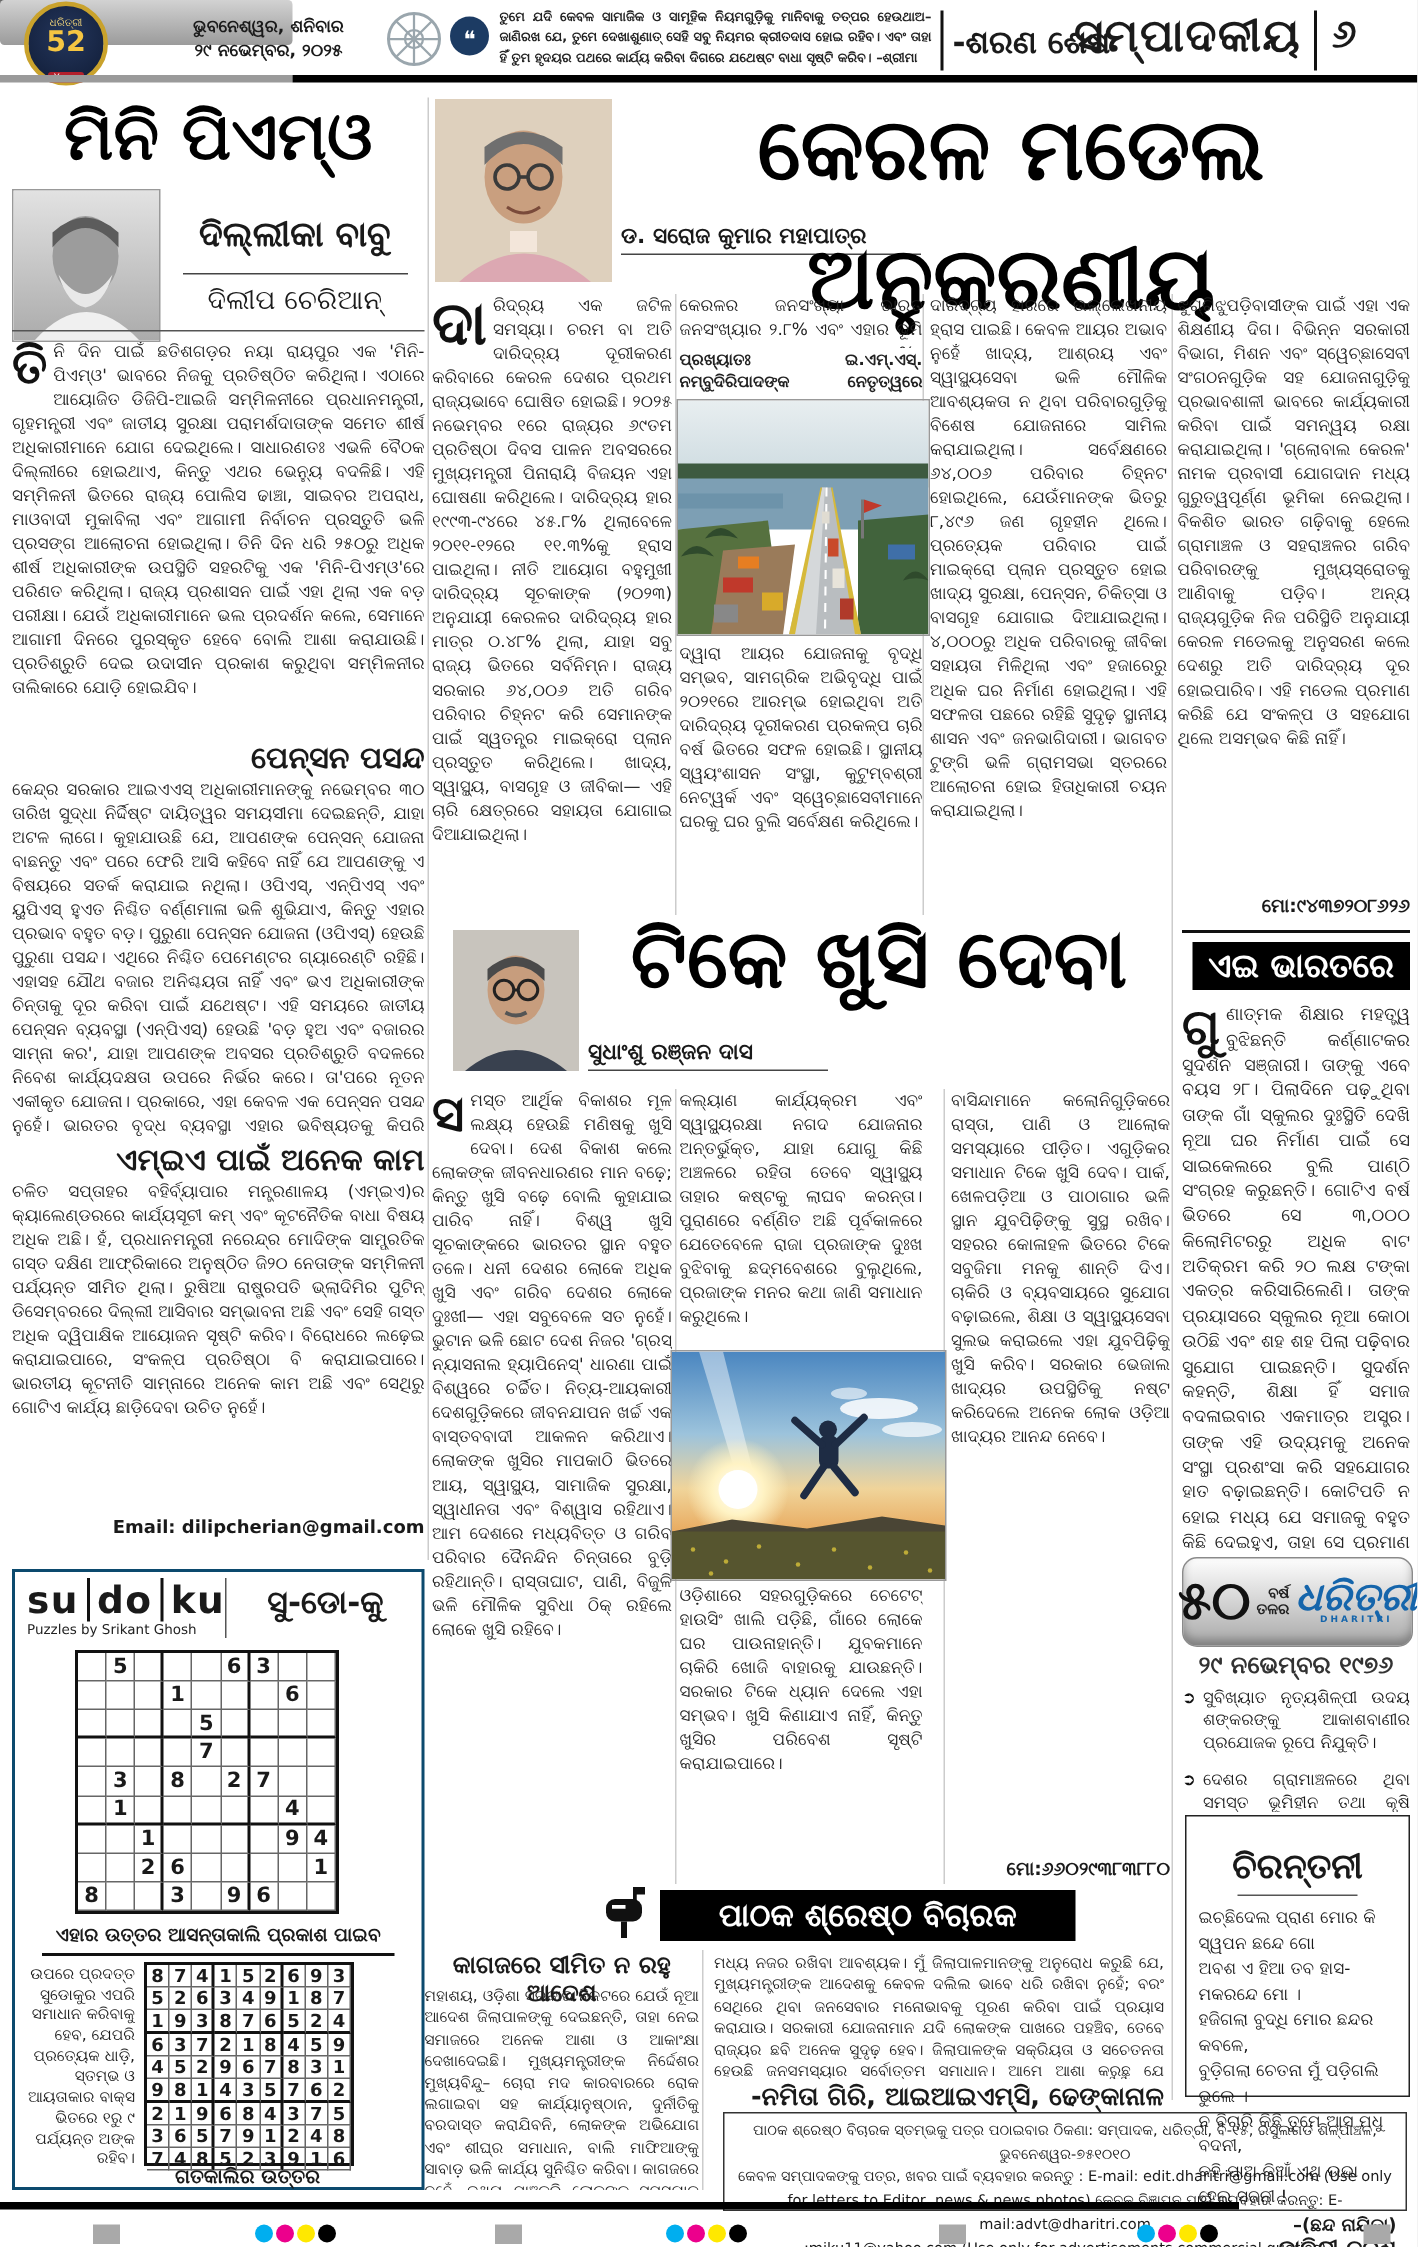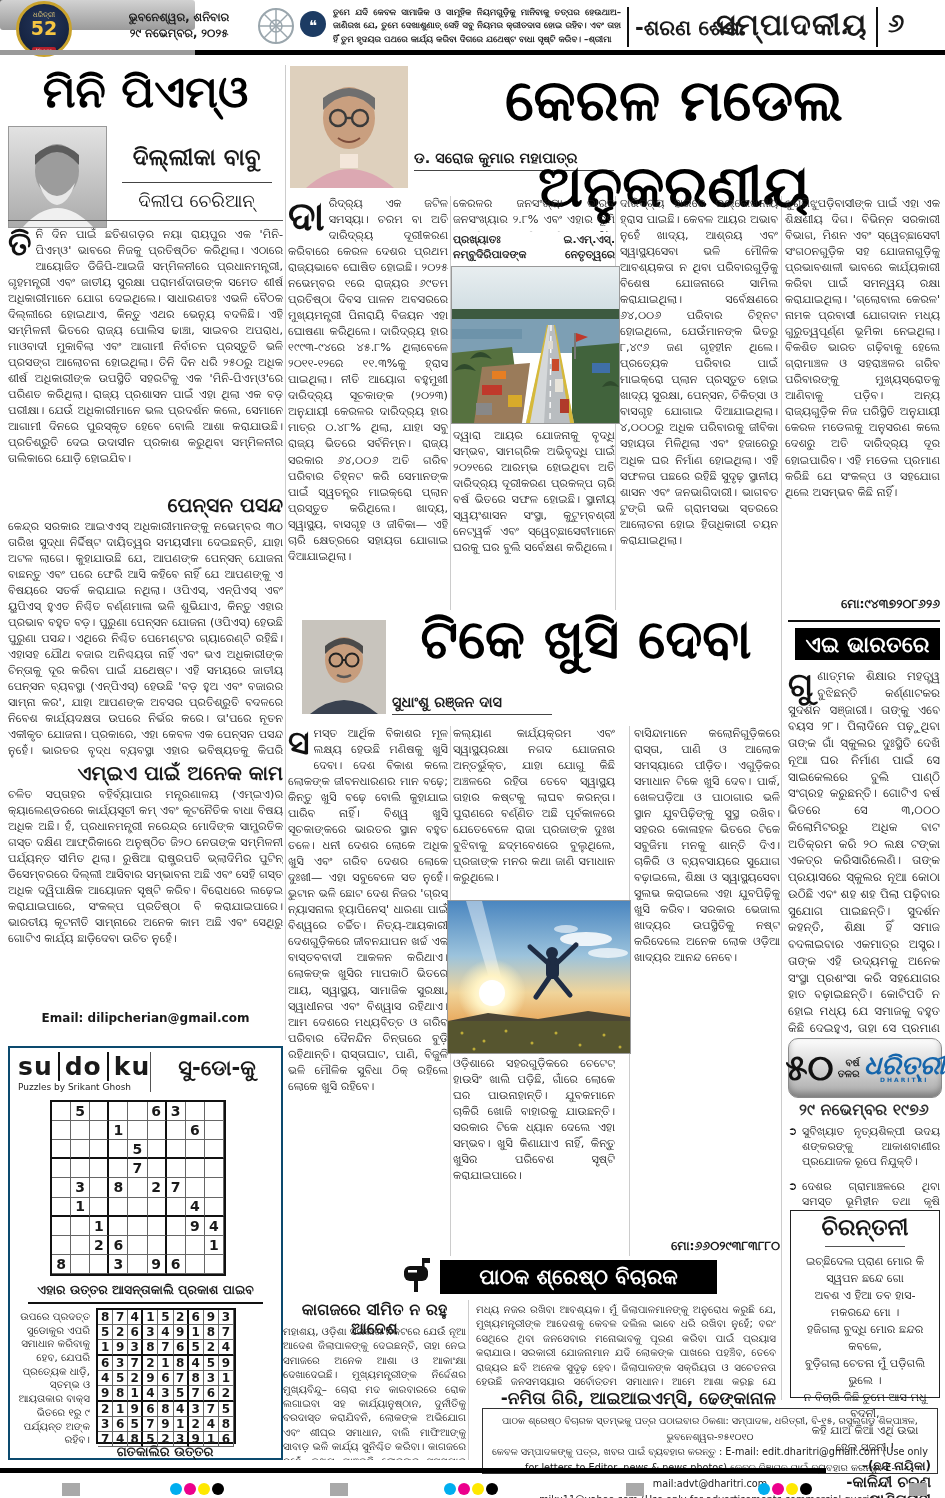--- a/index.html
+++ b/index.html
@@ -53,24 +53,24 @@
   .fyban{border-radius:10px;background:linear-gradient(180deg,#fdfdfd 0%,#d8d8d8 45%,#a8a8a8 100%);
          border:1px solid #8a8a8a;display:flex;align-items:center;justify-content:center;gap:4px;
          box-shadow:inset 0 -4px 6px rgba(0,0,0,.25)}
   .fy50{font-size:36px;font-weight:800;color:#111;line-height:1}
   .fymid{font-size:10px;font-weight:bold;color:#222;width:34px;line-height:1.1;text-align:right}
   .fybrand{font-size:26px;font-weight:800;color:#1565ab;font-style:italic;line-height:.9;text-align:center}
   .fybrand small{display:block;font-size:6px;letter-spacing:2px;font-style:normal}
   .fy-item{font-size:11px;line-height:1.38;text-align:justify;margin-bottom:9px;position:relative;padding-left:14px}
   .fy-item .blt{position:absolute;left:0;top:0;font-weight:bold;font-size:11px;color:#111}
   
-  .chbox{border:1.5px solid #222;box-sizing:border-box;padding:3px 8px;text-align:center}
+  .chbox{border:1.5px solid #222;box-sizing:border-box;padding:21px 8px;text-align:center}
   .chtitle{font-size:23px;font-weight:800}
   .chrule{width:80px;height:1px;background:#555;margin:5px auto 7px}
-  .poem-line{font-size:11.3px;line-height:1.5;text-align:center}
+  .poem-line{font-size:11.3px;line-height:1.5;text-align:left}
   
   .fbox{border:1.5px solid #333;box-sizing:border-box;text-align:center;
         font-size:9.7px;line-height:1.62;padding:4px 8px}
   .mark-sq{position:absolute;width:18px;height:13px;background:#a9a9a9}
   .dot{position:absolute;width:12px;height:12px;border-radius:50%}
 </style>
 </head>
 <body>
 
 <div class="page">
@@ -138,21 +138,21 @@
   <div class="abs ctr" style="left:110px;top:190px;width:173px;font-size:18px">ଦିଲୀପ ଚେରିଆନ୍</div>
   <div class="abs" style="left:8px;top:220px;width:275px;height:1px;background:#555"></div>
 
   <div class="abs jt" style="left:8px;top:227px;width:275px;height:264px">
     <span class="dropcap">ତି</span><span>ନି ଦିନ ପାଇଁ ଛତିଶଗଡ଼ର ନୟା ରାୟପୁର ଏକ 'ମିନି-ପିଏମ୍‌ଓ' ଭାବରେ ନିଜକୁ ପ୍ରତିଷ୍ଠିତ କରିଥିଲା। ଏଠାରେ ଆୟୋଜିତ ଡିଜିପି-ଆଇଜି ସମ୍ମିଳନୀରେ ପ୍ରଧାନମନ୍ତ୍ରୀ, ଗୃହମନ୍ତ୍ରୀ ଏବଂ ଜାତୀୟ ସୁରକ୍ଷା ପରାମର୍ଶଦାତାଙ୍କ ସମେତ ଶୀର୍ଷ ଅଧିକାରୀମାନେ ଯୋଗ ଦେଇଥିଲେ। ସାଧାରଣତଃ ଏଭଳି ବୈଠକ ଦିଲ୍ଲୀରେ ହୋଇଥାଏ, କିନ୍ତୁ ଏଥର ଭେନ୍ୟୁ ବଦଳିଛି। ଏହି ସମ୍ମିଳନୀ ଭିତରେ ରାଜ୍ୟ ପୋଲିସ ଢାଞ୍ଚା, ସାଇବର ଅପରାଧ, ମାଓବାଦୀ ମୁକାବିଲା ଏବଂ ଆଗାମୀ ନିର୍ବାଚନ ପ୍ରସ୍ତୁତି ଭଳି ପ୍ରସଙ୍ଗ ଆଲୋଚନା ହୋଇଥିଲା। ତିନି ଦିନ ଧରି ୨୫୦ରୁ ଅଧିକ ଶୀର୍ଷ ଅଧିକାରୀଙ୍କ ଉପସ୍ଥିତି ସହରଟିକୁ ଏକ 'ମିନି-ପିଏମ୍‌ଓ'ରେ ପରିଣତ କରିଥିଲା। ରାଜ୍ୟ ପ୍ରଶାସନ ପାଇଁ ଏହା ଥିଲା ଏକ ବଡ଼ ପରୀକ୍ଷା। ଯେଉଁ ଅଧିକାରୀମାନେ ଭଲ ପ୍ରଦର୍ଶନ କଲେ, ସେମାନେ ଆଗାମୀ ଦିନରେ ପୁରସ୍କୃତ ହେବେ ବୋଲି ଆଶା କରାଯାଉଛି। ପ୍ରତିଶ୍ରୁତି ଦେଇ ଉଦାସୀନ ପ୍ରକାଶ କରୁଥିବା ସମ୍ମିଳନୀର ତାଲିକାରେ ଯୋଡ଼ି ହୋଇଯିବ।</span>
   </div>
   <div class="abs subhead" style="left:8px;top:493px;width:275px">ପେନ୍‌ସନ ପସନ୍ଦ</div>
   <div class="abs jt" style="left:8px;top:519px;width:275px;height:240px">କେନ୍ଦ୍ର ସରକାର ଆଇଏଏସ୍‌ ଅଧିକାରୀମାନଙ୍କୁ ନଭେମ୍ବର ୩୦ ତାରିଖ ସୁଦ୍ଧା ନିର୍ଦ୍ଦିଷ୍ଟ ଦାୟିତ୍ୱର ସମୟସୀମା ଦେଇଛନ୍ତି, ଯାହା ଅଟଳ ଲାଗେ। କୁହାଯାଉଛି ଯେ, ଆପଣଙ୍କ ପେନ୍‌ସନ୍‌ ଯୋଜନା ବାଛନ୍ତୁ ଏବଂ ପରେ ଫେରି ଆସି କହିବେ ନାହିଁ ଯେ ଆପଣଙ୍କୁ ଏ ବିଷୟରେ ସତର୍କ କରାଯାଇ ନଥିଲା। ଓପିଏସ୍‌, ଏନ୍‌ପିଏସ୍‌ ଏବଂ ୟୁପିଏସ୍‌ ହୁଏତ ନିଶ୍ଚିତ ବର୍ଣ୍ଣମାଳା ଭଳି ଶୁଭିଯାଏ, କିନ୍ତୁ ଏହାର ପ୍ରଭାବ ବହୁତ ବଡ଼। ପୁରୁଣା ପେନ୍‌ସନ ଯୋଜନା (ଓପିଏସ୍‌) ହେଉଛି ପୁରୁଣା ପସନ୍ଦ। ଏଥିରେ ନିଶ୍ଚିତ ପେମେଣ୍ଟର ଗ୍ୟାରେଣ୍ଟି ରହିଛି। ଏହାସହ ଯୌଥ ବଜାର ଅନିଶ୍ଚୟତା ନାହିଁ ଏବଂ ଭଏ ଅଧିକାରୀଙ୍କ ଚିନ୍ତାକୁ ଦୂର କରିବା ପାଇଁ ଯଥେଷ୍ଟ। ଏହି ସମୟରେ ଜାତୀୟ ପେନ୍‌ସନ ବ୍ୟବସ୍ଥା (ଏନ୍‌ପିଏସ୍‌) ହେଉଛି 'ବଡ଼ ହୁଅ ଏବଂ ବଜାରର ସାମ୍ନା କର', ଯାହା ଆପଣଙ୍କ ଅବସର ପ୍ରତିଶ୍ରୁତି ବଦଳରେ ନିବେଶ କାର୍ଯ୍ୟଦକ୍ଷତା ଉପରେ ନିର୍ଭର କରେ। ତା'ପରେ ନୂତନ ଏକୀକୃତ ଯୋଜନା। ପ୍ରକାରେ, ଏହା କେବଳ ଏକ ପେନ୍‌ସନ ପସନ୍ଦ ନୁହେଁ। ଭାରତର ବୃଦ୍ଧ ବ୍ୟବସ୍ଥା ଏହାର ଭବିଷ୍ୟତକୁ କିପରି ଦେଖେ, ତା' ଉପରେ ଏହା ହେଉଛି ଏକ ଜନମତ ସଂଗ୍ରହ।</div>
   <div class="abs subhead" style="left:8px;top:761px;width:275px">ଏମ୍‌ଇଏ ପାଇଁ ଅନେକ କାମ</div>
   <div class="abs jt" style="left:8px;top:787px;width:275px;height:222px">ଚଳିତ ସପ୍ତାହର ବହିର୍ବ୍ୟାପାର ମନ୍ତ୍ରଣାଳୟ (ଏମ୍‌ଇଏ)ର କ୍ୟାଲେଣ୍ଡରରେ କାର୍ଯ୍ୟସୂଚୀ କମ୍‌ ଏବଂ କୂଟନୈତିକ ବାଧା ବିଷୟ ଅଧିକ ଅଛି। ହଁ, ପ୍ରଧାନମନ୍ତ୍ରୀ ନରେନ୍ଦ୍ର ମୋଦିଙ୍କ ସାମ୍ପ୍ରତିକ ଗସ୍ତ ଦକ୍ଷିଣ ଆଫ୍ରିକାରେ ଅନୁଷ୍ଠିତ ଜି୨୦ ନେତାଙ୍କ ସମ୍ମିଳନୀ ପର୍ଯ୍ୟନ୍ତ ସୀମିତ ଥିଲା। ରୁଷିଆ ରାଷ୍ଟ୍ରପତି ଭ୍ଲାଦିମିର ପୁଟିନ୍‌ ଡିସେମ୍ବରରେ ଦିଲ୍ଲୀ ଆସିବାର ସମ୍ଭାବନା ଅଛି ଏବଂ ସେହି ଗସ୍ତ ଅଧିକ ଦ୍ୱିପାକ୍ଷିକ ଆୟୋଜନ ସୃଷ୍ଟି କରିବ। ବିରୋଧରେ ଲଢ଼େଇ କରାଯାଇପାରେ, ସଂକଳ୍ପ ପ୍ରତିଷ୍ଠା ବି କରାଯାଇପାରେ। ଭାରତୀୟ କୂଟନୀତି ସାମ୍ନାରେ ଅନେକ କାମ ଅଛି ଏବଂ ସେଥିରୁ ଗୋଟିଏ କାର୍ଯ୍ୟ ଛାଡ଼ିଦେବା ଉଚିତ ନୁହେଁ।</div>
-  <div class="abs b" style="left:8px;top:1011px;width:275px;font-size:12px;text-align:center">Email: dilipcherian@gmail.com</div>
+  <div class="abs b" style="left:8px;top:1011px;width:275px;font-size:12px;text-align:right">Email: dilipcherian@gmail.com</div>
 
   <div class="abs sbox" style="left:8px;top:1046px;width:275px;height:414px">
     <div class="abs sudbrand" style="left:8px;top:4px">
       <span>su</span><span>do</span><span>ku</span>
     </div>
     <div class="abs sudcredit" style="left:8px;top:34px">Puzzles by Srikant Ghosh</div>
     <div class="abs" style="left:140px;top:4px;width:1px;height:40px;background:#555"></div>
     <div class="abs sudodia ctr" style="left:146px;top:8px;width:122px">ସୁ-ଡୋ-କୁ</div>
 
     <div class="abs sgrid puz" style="left:40px;top:52px;width:176px;height:176px;grid-template-columns:repeat(9,1fr);grid-template-rows:repeat(9,1fr)">

